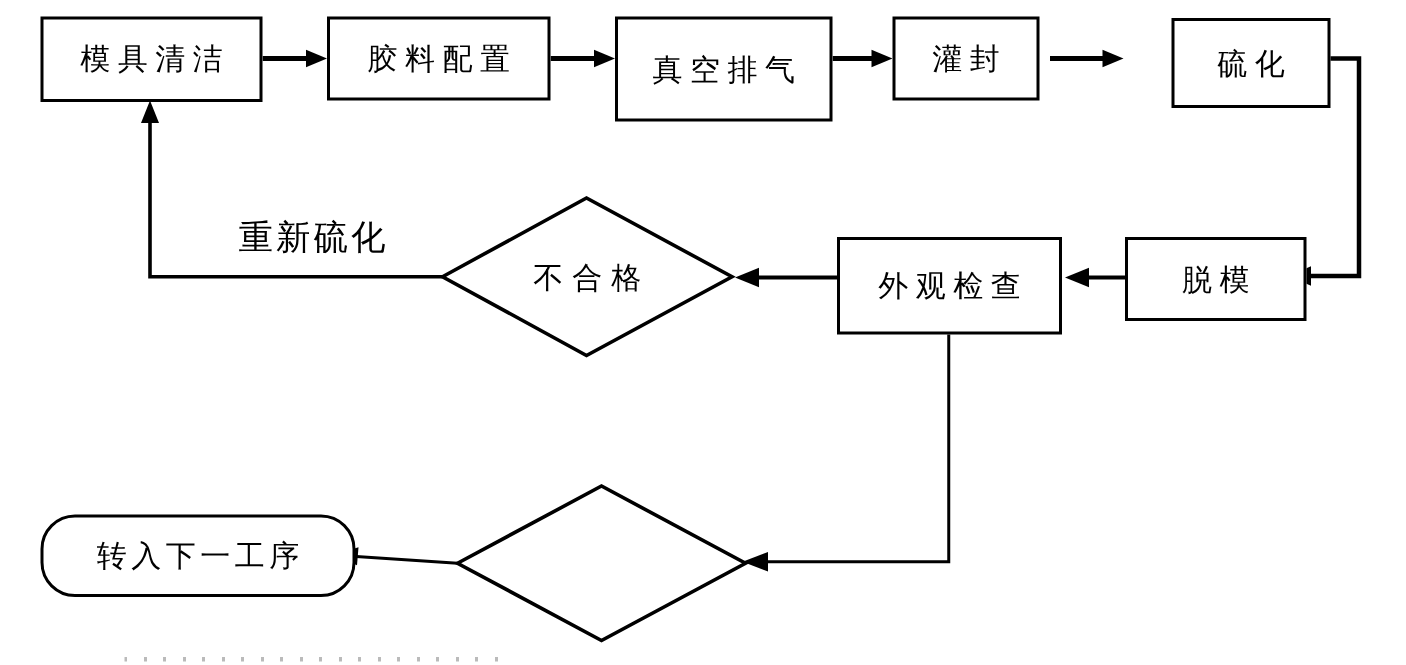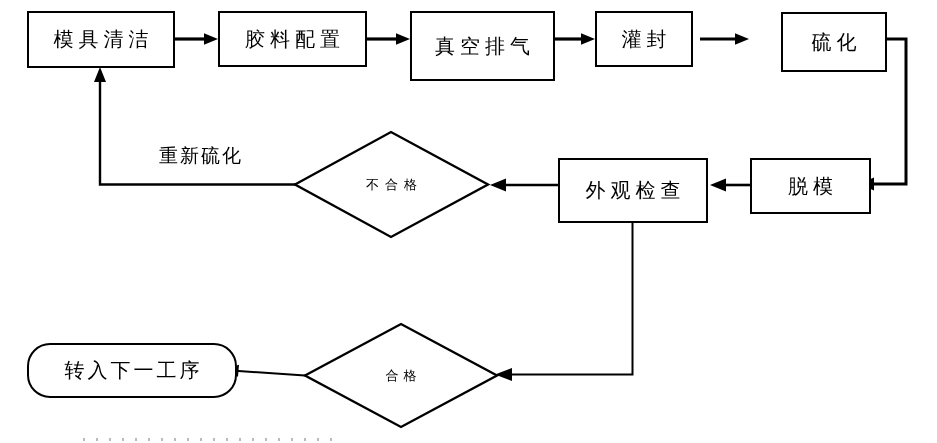--- a/index.html
+++ b/index.html
@@ -34,29 +34,29 @@
     font-size: 20px;
     letter-spacing: 5px;
     text-indent: 5px;
     white-space: nowrap;
   }
   .shape-label {
     position: absolute;
     display: flex;
     align-items: center;
     justify-content: center;
-    font-size: 13px;
+    font-size: 20px;
     letter-spacing: 6px;
     text-indent: 6px;
     white-space: nowrap;
     background: transparent;
   }
   .edge-label {
     position: absolute;
-    font-size: 19px;
+    font-size: 23px;
     letter-spacing: 2px;
     white-space: nowrap;
   }
   .caption-remnant {
     position: absolute;
     left: 83px;
     top: 438px;
     width: 258px;
     height: 3px;
     background: repeating-linear-gradient(
@@ -140,19 +140,18 @@
   <div class="node" style="left:749px; top:12px; width:106px; height:60px;margin-left:32px;">硫化</div>
 
   <div class="node" style="left:750px; top:158px; width:121px; height:56px;">脱模</div>
 
   <div class="node" style="left:558px; top:158px; width:150px; height:65px;">外观检查</div>
 
   <div class="node" style="left:27px; top:343px; width:210px; height:55px; letter-spacing:3px; text-indent:3px;border-radius:23px;">转入下一工序</div>
 
   <div class="shape-label" style="left:295px; top:171px; width:193px; height:28px;">不合格</div>
 
-  <div class="shape-label" style="left:305px; top:362px; width:192px; height:28px; letter-spacing:5px; text-indent:5px;">合格</div>
 
   <div class="edge-label" style="left:159px; top:143px;">重新硫化</div>
 
   <div class="caption-remnant"></div>
 
 </div>
 
 </body></html>

